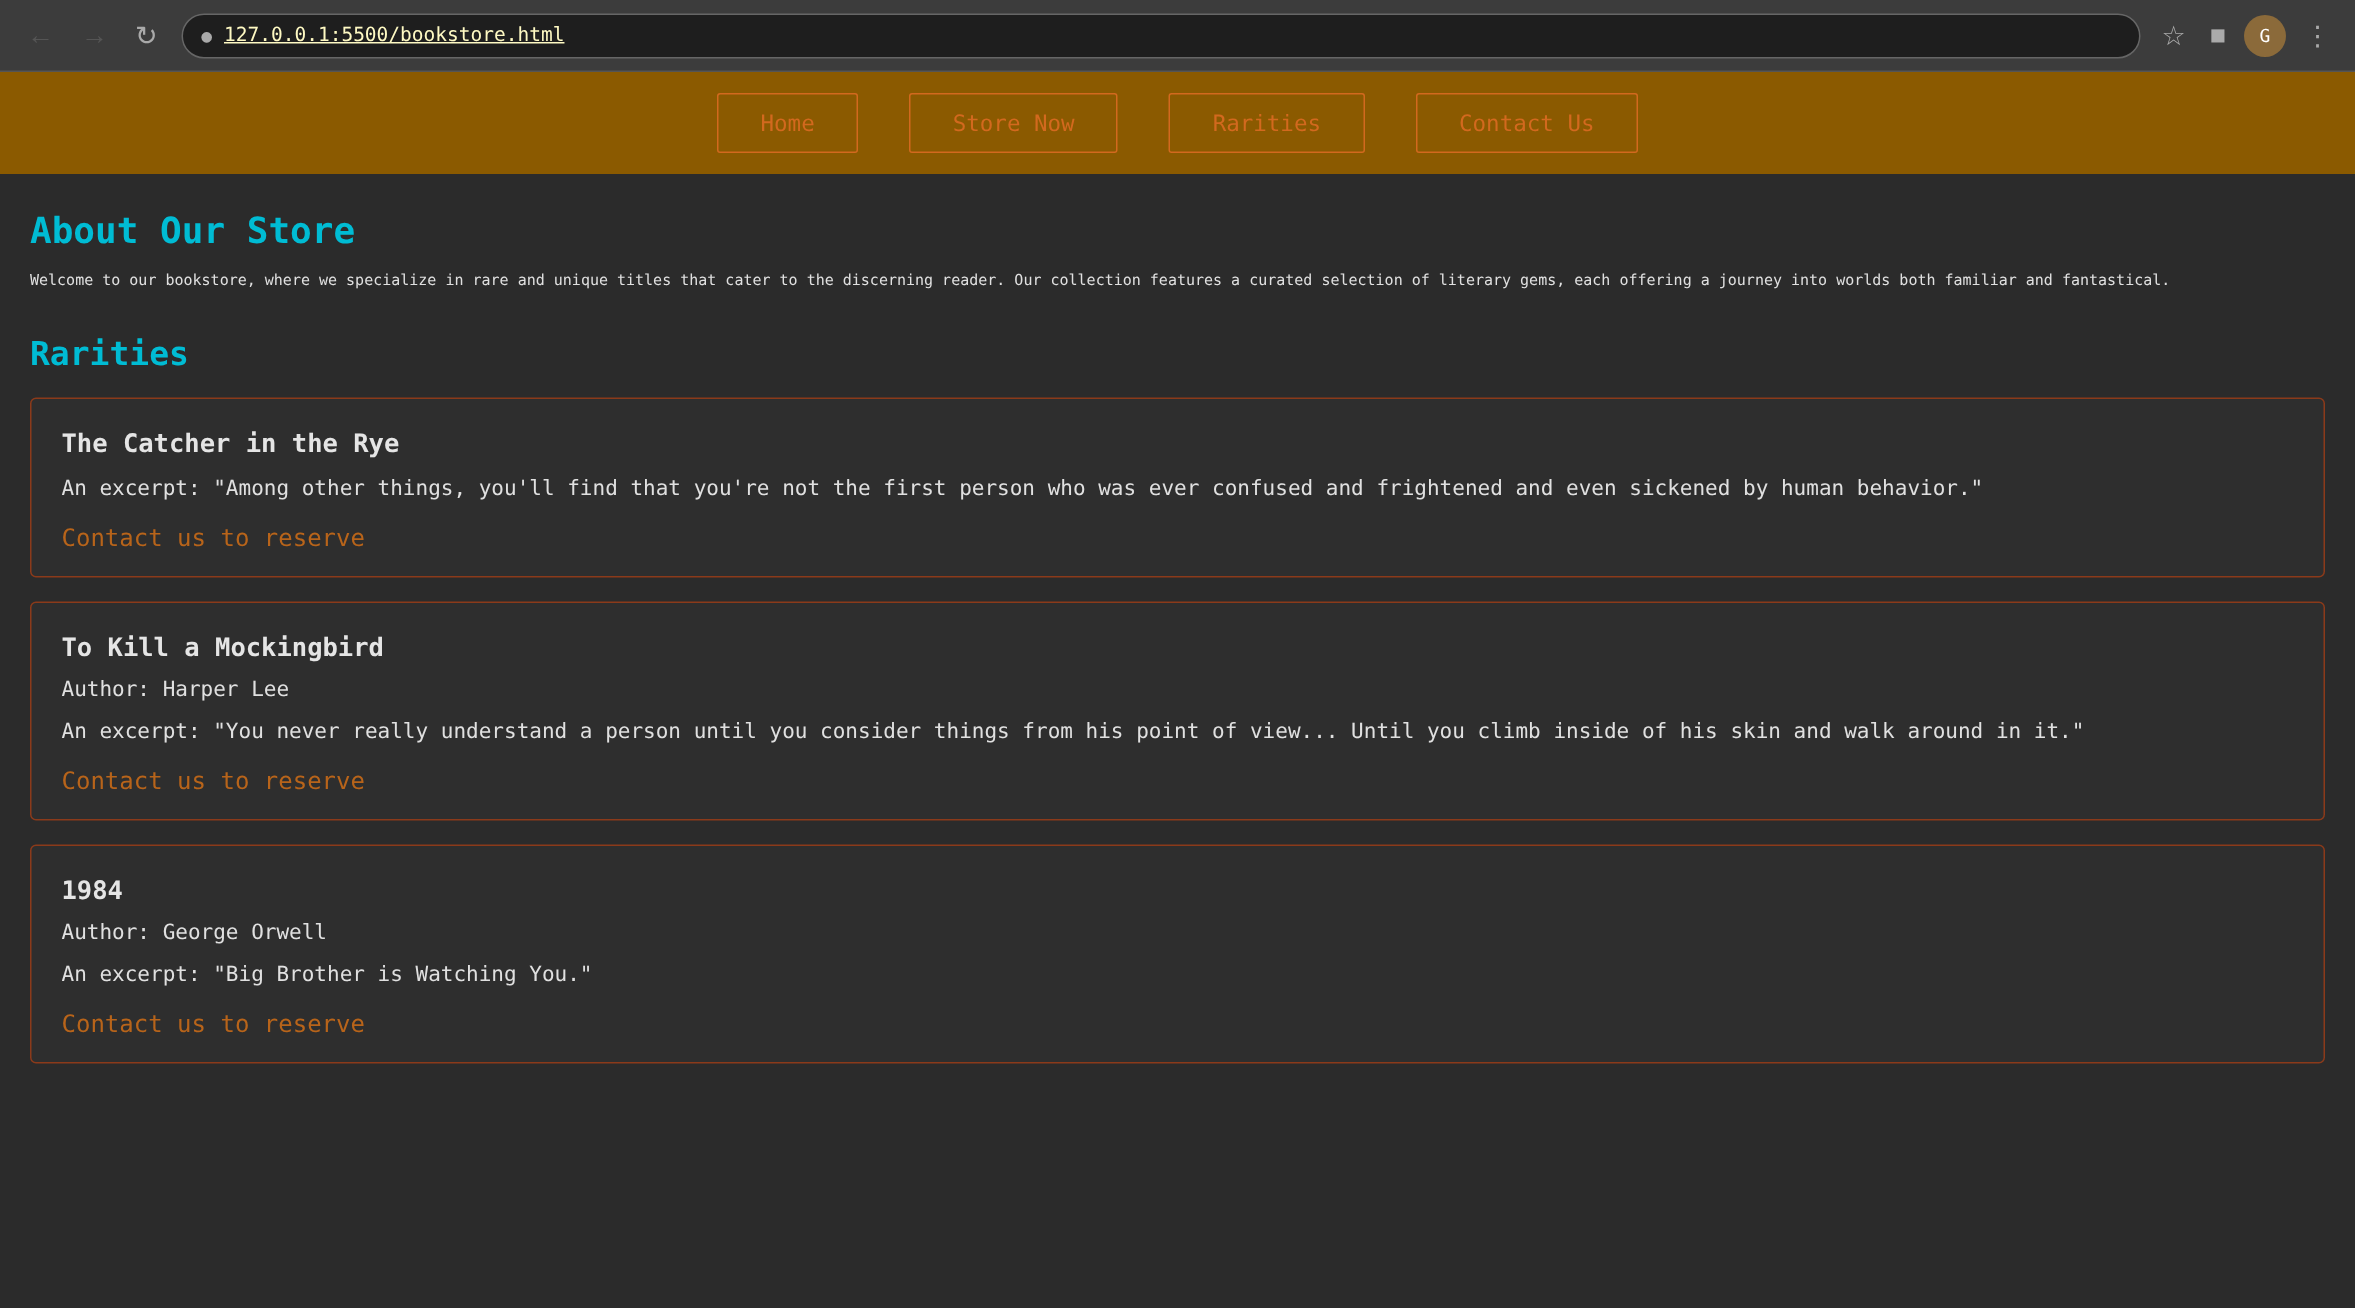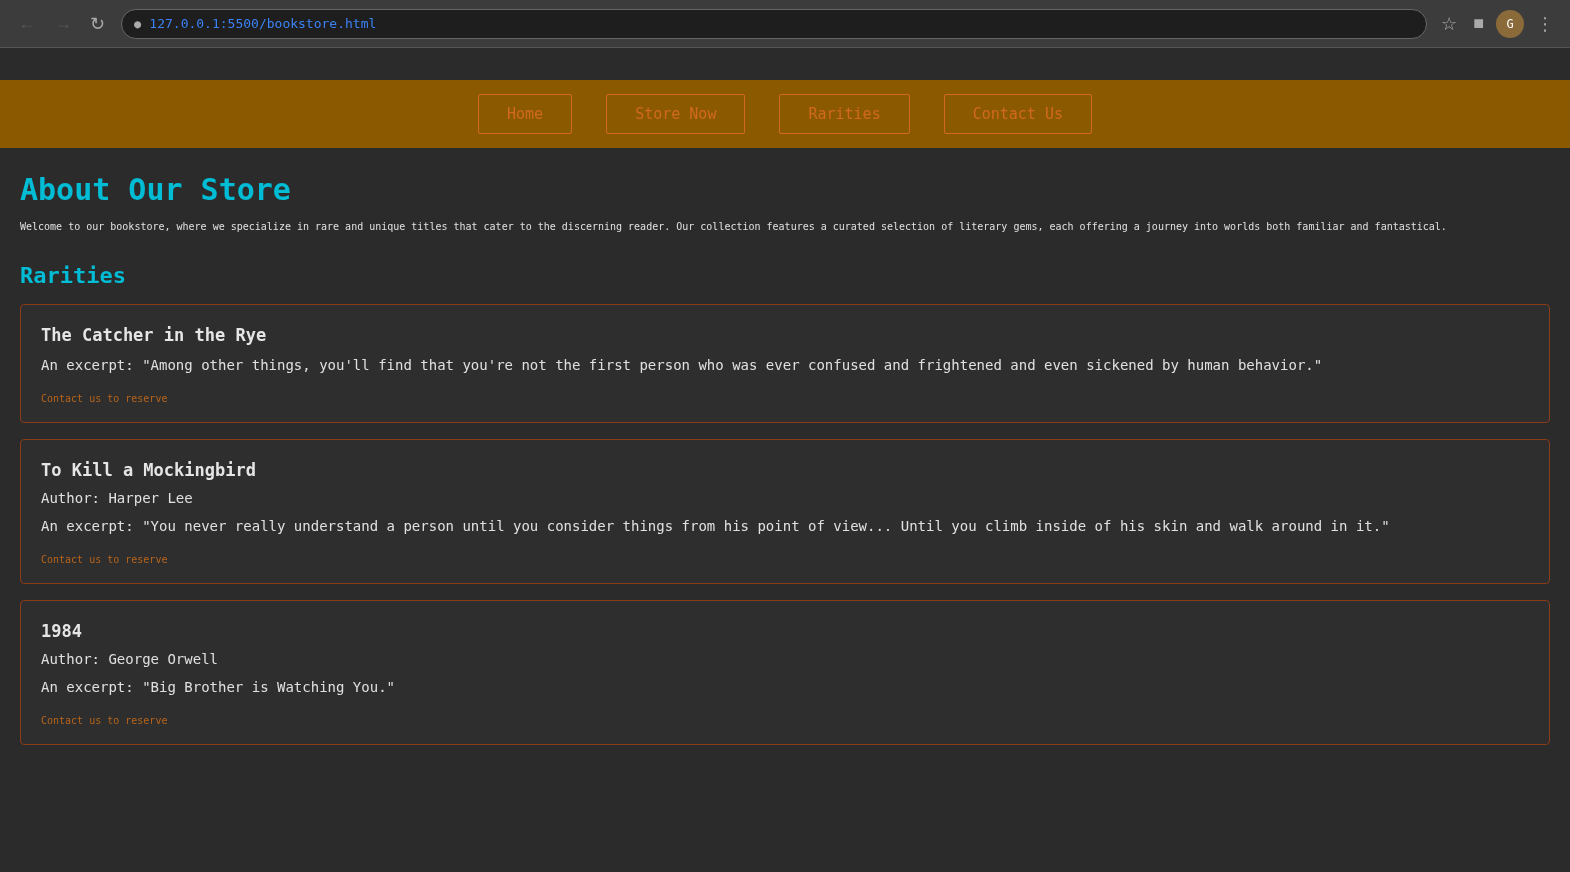--- a/index.html
+++ b/index.html
@@ -50,23 +50,24 @@
       padding: 0 12px;
       gap: 8px;
     }
 
     .address-bar-lock {
       color: #aaa;
       font-size: 12px;
     }
 
     .address-bar-url {
-      color: #3b82f6;
+      color: #fef9c3;
       font-size: 13px;
       font-family: monospace;
+      text-decoration: underline;
     }
 
     .browser-actions {
       display: flex;
       gap: 8px;
       align-items: center;
     }
 
     .browser-action-btn {
       background: none;
@@ -92,21 +93,20 @@
     }
 
     
     .navbar {
       background-color: #8b5a00;
       padding: 14px 0;
       display: flex;
       justify-content: center;
       align-items: flex-end;
       gap: 34px;
-      margin-top: 32px;
     }
 
     .nav-link {
       display: inline-block;
       border: 1px solid #d2691e;
       color: #d2691e;
       padding: 10px 28px;
       font-family: monospace;
       font-size: 15px;
       cursor: pointer;
@@ -116,21 +116,21 @@
     }
 
     
     .content {
       padding: 24px 20px;
       max-width: 1570px;
     }
 
     .about-title {
       color: #00bcd4;
-      font-size: 30px;
+      font-size: 24px;
       font-weight: bold;
       margin-bottom: 12px;
       font-family: monospace;
     }
 
     .about-text {
       color: #e0e0e0;
       font-size: 10px;
       line-height: 1.6;
       font-family: monospace;
@@ -171,21 +171,21 @@
     .book-excerpt {
       color: #e0e0e0;
       font-size: 14px;
       font-family: monospace;
       margin-bottom: 12px;
       line-height: 1.5;
     }
 
     .reserve-link {
       color: #b8641a;
-      font-size: 10px;
+      font-size: 16px;
       font-family: monospace;
       cursor: pointer;
       text-decoration: none;
       margin-top: 32px;
     }
   </style>
 </head>
 <body>
 
 <div class="browser-chrome">

